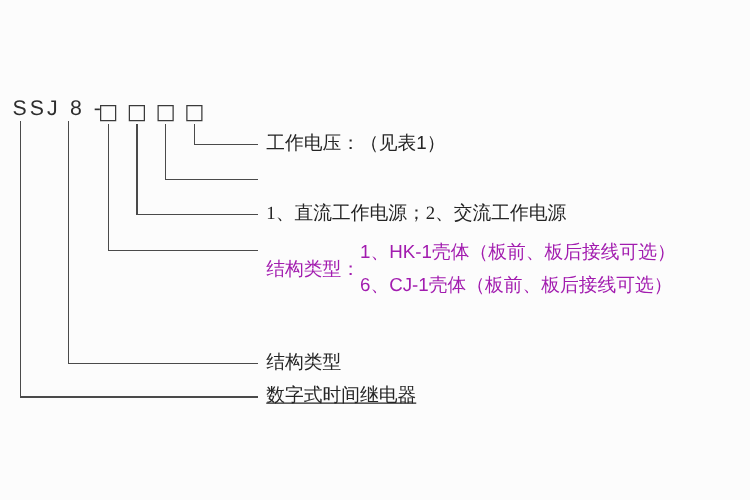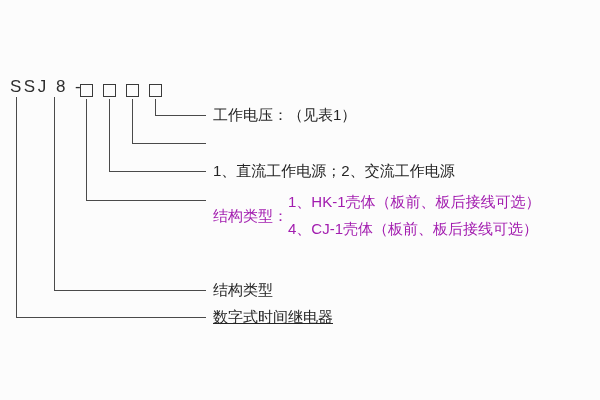--- a/index.html
+++ b/index.html
@@ -55,21 +55,21 @@
     position: absolute;
     left: 213px;
     font-size: 15px;
     line-height: 20px;
     transform: translateY(-50%);
     white-space: nowrap;
     color: #252525;
   }
   .row-voltage  { top: 115px; }
   .row-delay    { top: 143px; }
-  .row-power    { top: 171px; }
+  .row-power    { top: 171px; font-family: Liberation Serif, serif; }
   .row-serial   { top: 290px; }
   .row-product  { top: 317px; text-decoration: underline; }
   .structure-group {
     position: absolute;
     left: 213px;
     top: 188px;
     display: flex;
     align-items: center;
     font-size: 15px;
     line-height: 27px;
@@ -104,21 +104,21 @@
 
   <div class="label row-voltage">工作电压：（见表1）</div>
 
 
   <div class="label row-power">1、直流工作电源；2、交流工作电源</div>
 
   <div class="structure-group">
     <span>结构类型：</span>
     <div class="structure-options">
       <div>1、HK-1壳体（板前、板后接线可选）</div>
-      <div>4、CJ-1壳体（板前、板后接线可选）</div>
+      <div>6、CJ-1壳体（板前、板后接线可选）</div>
     </div>
   </div>
 
   <div class="label row-serial">结构类型</div>
 
   <div class="label row-product">数字式时间继电器</div>
 
 </div>
 
 </body></html>

